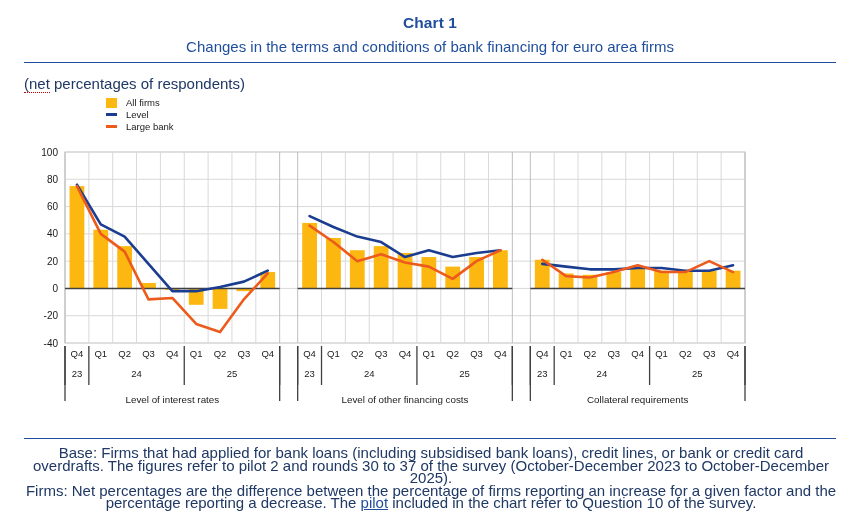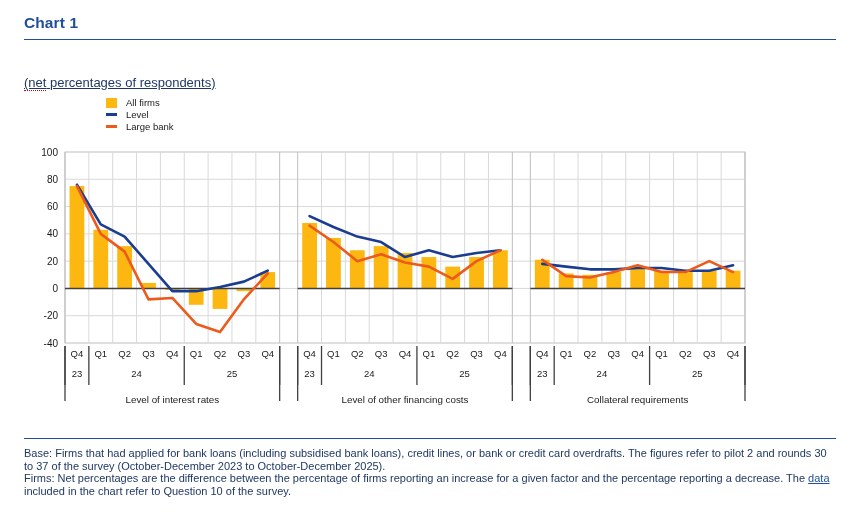--- a/index.html
+++ b/index.html
@@ -1,56 +1,57 @@
 <!DOCTYPE html>
 <html><head>
 <meta charset="utf-8">
 <style>
   html,body{margin:0;padding:0;}
   body{
     width:859px;height:515px;background:#ffffff;
     font-family:"Liberation Sans", sans-serif;
     color:#1f3864;overflow:hidden;
   }
-  .page{position:relative;width:755px;height:515px;}
+  .page{position:relative;width:755px;height:515px;text-align:center;}
 
   
   .hdr{position:absolute;left:24px;top:14px;width:812px;}
   .chart-num{font-size:15.5px;font-weight:bold;color:#1f4e9c;letter-spacing:.1px;}
   .chart-title{font-size:15px;font-weight:normal;color:#1f4e9c;margin-top:6px;letter-spacing:0px;}
   .hdr-rule{margin-top:7px;border-top:1px solid #1f4e9c;width:812px;}
-  .units{position:absolute;left:24px;top:75px;font-size:13px;color:#1f3864;text-decoration:underline;}
+  .units{position:absolute;left:24px;top:75px;font-size:15px;color:#1f3864;}
   .units .u-underline{border-bottom:1px dotted #c00000;}
 
   
   .legend{position:absolute;left:66px;top:97px;font-size:9.5px;color:#222;}
   .lg-row{display:flex;align-items:center;height:11px;margin-bottom:1px;margin-left:40px;}
   .lg-swatch{width:11px;height:10px;margin-right:9px;flex:0 0 auto;}
   .lg-swatch.bar{background:#fcb811;}
   .lg-swatch.line-blue{height:3px;background:#1b3d8f;margin-top:0;}
   .lg-swatch.line-orange{height:3px;background:#ec5b1b;}
   .lg-label{line-height:11px;white-space:nowrap;color:#1a1a1a;}
 
   
   .plot-wrap{position:absolute;left:24px;top:145px;width:812px;height:270px;}
   svg.chart{display:block;}
 
   
   .foot-rule{position:absolute;left:24px;top:438px;width:812px;border-top:1px solid #1f4e9c;}
-  .foot{position:absolute;left:24px;top:447px;width:814px;font-size:11px;line-height:12.6px;color:#1f3864;}
+  .foot{position:absolute;left:24px;top:447px;width:814px;font-size:15px;line-height:12.6px;color:#1f3864;}
   .foot a{color:#1f4e9c;text-decoration:underline;}
   .foot p{margin:0;}
 </style>
 </head>
 <body>
 
 <div class="page">
 
   <div class="hdr">
     <div class="chart-num">Chart 1</div>
+    <div class="chart-title">Changes in the terms and conditions of bank financing for euro area firms</div>
     <div class="hdr-rule"></div>
   </div>
 
   <div class="units"><span class="u-underline">(net</span><span> percentages of respondents)</span></div>
 
   <div class="legend">
     <div class="lg-row">
       <span class="lg-swatch bar"></span>
       <span class="lg-label">All firms</span>
     </div>
@@ -209,16 +210,16 @@
           <text x="577.8888888888889" y="232" text-anchor="middle" font-size="9.5" fill="#1a1a1a" font-family="&quot;Liberation Sans&quot;, sans-serif">24</text>
           <text x="673.2962962962963" y="232" text-anchor="middle" font-size="9.5" fill="#1a1a1a" font-family="&quot;Liberation Sans&quot;, sans-serif">25</text>
           <text x="613.6666666666666" y="258" text-anchor="middle" font-size="9.8" fill="#1a1a1a" font-family="&quot;Liberation Sans&quot;, sans-serif">Collateral requirements</text>
         </g>
       </svg>
   </div>
 
   <div class="foot-rule"></div>
   <div class="foot">
     <p><span>Base:</span><span> Firms that had applied for bank loans (including subsidised bank loans), credit lines, or bank or credit card overdrafts. The figures refer to pilot 2 and rounds 30 to 37 of the survey (October-December 2023 to October-December 2025).</span></p>
-    <p><span>Firms:</span><span> Net percentages are the difference between the percentage of firms reporting an increase for a given factor and the percentage reporting a decrease. The </span><a href="#">data</a><span> included in the chart refer to Question 10 of the survey.</span></p>
+    <p><span>Firms:</span><span> Net percentages are the difference between the percentage of firms reporting an increase for a given factor and the percentage reporting a decrease. The </span><a href="#">pilot</a><span> included in the chart refer to Question 10 of the survey.</span></p>
   </div>
 
 </div>
 
 </body></html>

